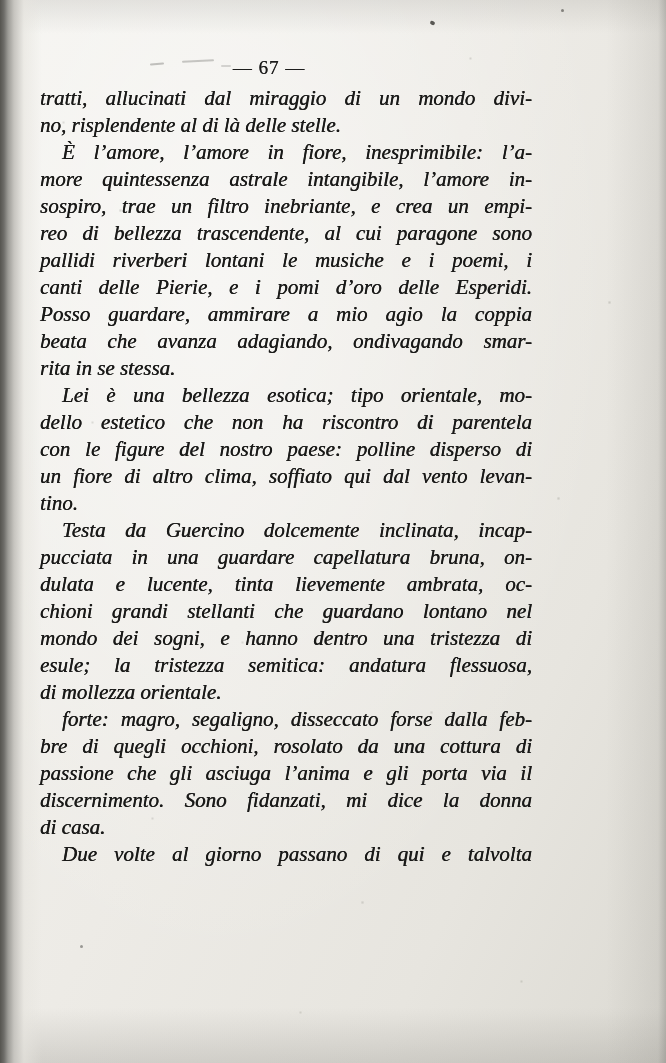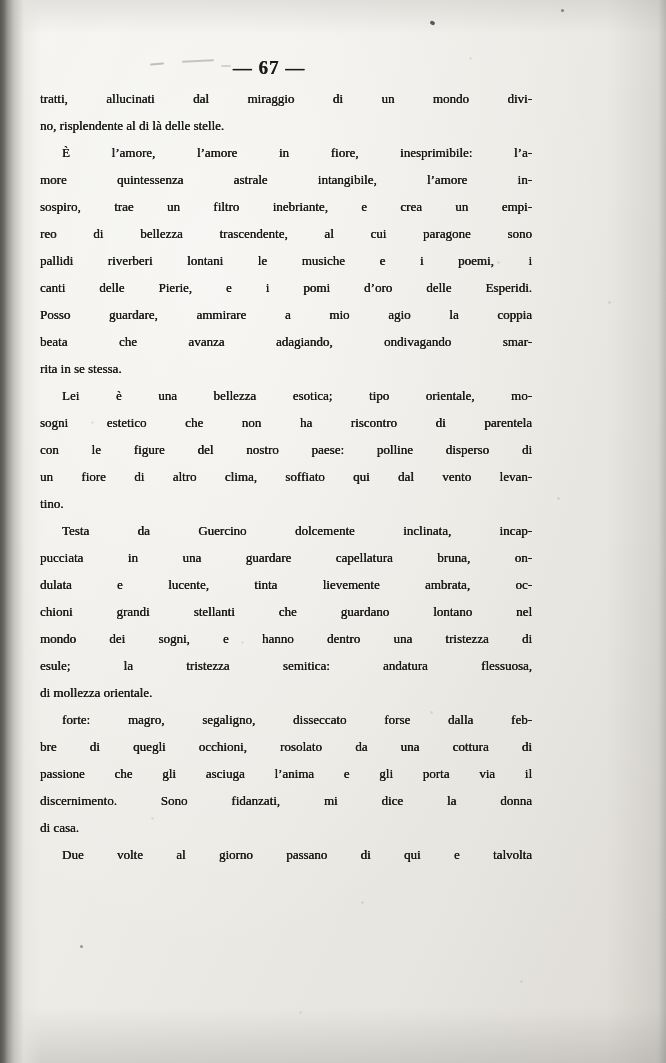--- a/index.html
+++ b/index.html
@@ -26,35 +26,36 @@
   }
 
   .page-number {
     position: absolute;
     top: 57px;
     left: 40px;
     width: 492px;
     text-align: center;
     transform: translateX(-17px);
     font-size: 19px;
-    font-weight: bold;
+    font-weight: normal;
     letter-spacing: 1px;
     color: #1b1b1a;
     text-shadow: 0.3px 0 0 rgba(20,20,20,0.85);
   }
 
   .text-block {
     position: absolute;
     top: 85px;
     left: 40px;
     width: 492px;
-    font-size: 13px;
+    font-size: 21px;
     line-height: 27px;
     color: #191918;
     text-shadow: 0.3px 0 0 rgba(22,22,20,0.9), 0 0.2px 0 rgba(22,22,20,0.4);
+    font-style: italic;
   }
 
   .para { margin: 0; }
   .para.indent .line:first-child { text-indent: 22px; }
 
   .line {
     text-align: justify;
     text-align-last: justify;
     white-space: nowrap;
   }
@@ -131,21 +132,21 @@
         <div class="line">sospiro, trae un filtro inebriante, e crea un empi-</div>
         <div class="line">reo di bellezza trascendente, al cui paragone sono</div>
         <div class="line">pallidi riverberi lontani le musiche e i poemi, i</div>
         <div class="line">canti delle Pierie, e i pomi d’oro delle Esperidi.</div>
         <div class="line">Posso guardare, ammirare a mio agio la coppia</div>
         <div class="line">beata che avanza adagiando, ondivagando smar-</div>
         <div class="line last">rita in se stessa.</div>
       </div>
       <div class="para indent">
         <div class="line">Lei è una bellezza esotica; tipo orientale, mo-</div>
-        <div class="line">sogni estetico che non ha riscontro di parentela</div>
+        <div class="line">dello estetico che non ha riscontro di parentela</div>
         <div class="line">con le figure del nostro paese: polline disperso di</div>
         <div class="line">un fiore di altro clima, soffiato qui dal vento levan-</div>
         <div class="line last">tino.</div>
       </div>
       <div class="para indent">
         <div class="line">Testa da Guercino dolcemente inclinata, incap-</div>
         <div class="line">pucciata in una guardare capellatura bruna, on-</div>
         <div class="line">dulata e lucente, tinta lievemente ambrata, oc-</div>
         <div class="line">chioni grandi stellanti che guardano lontano nel</div>
         <div class="line">mondo dei sogni, e hanno dentro una tristezza di</div>

